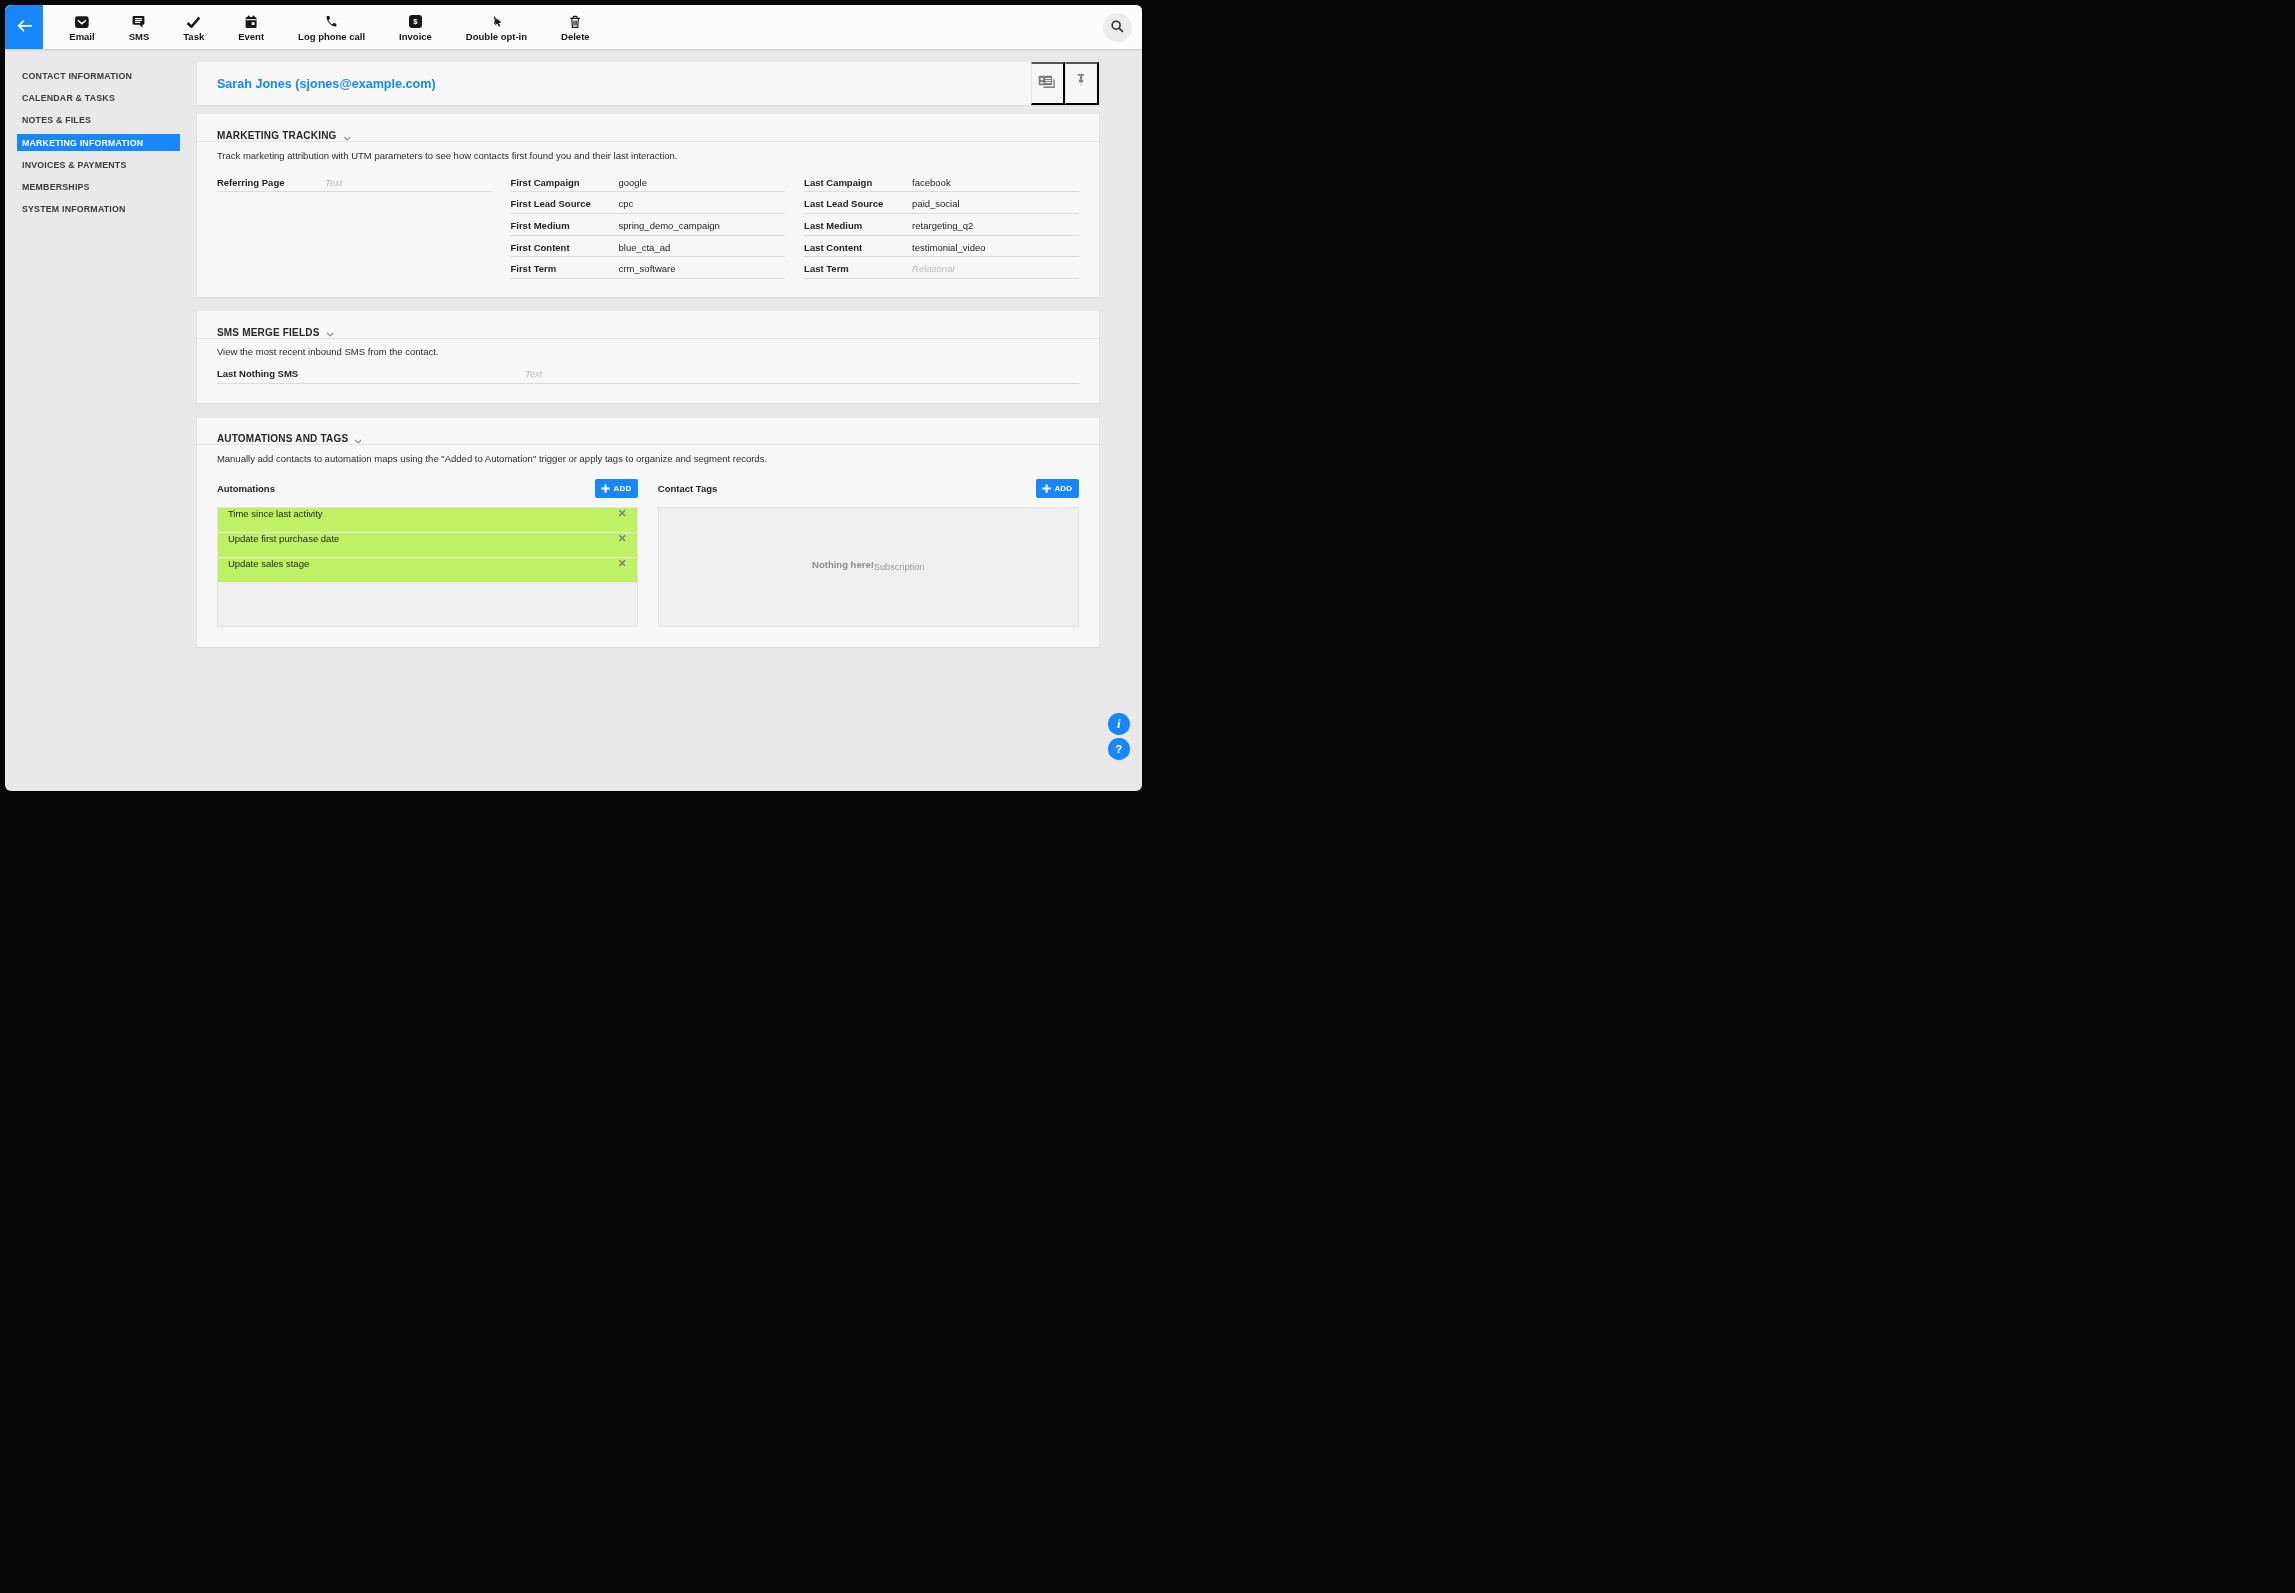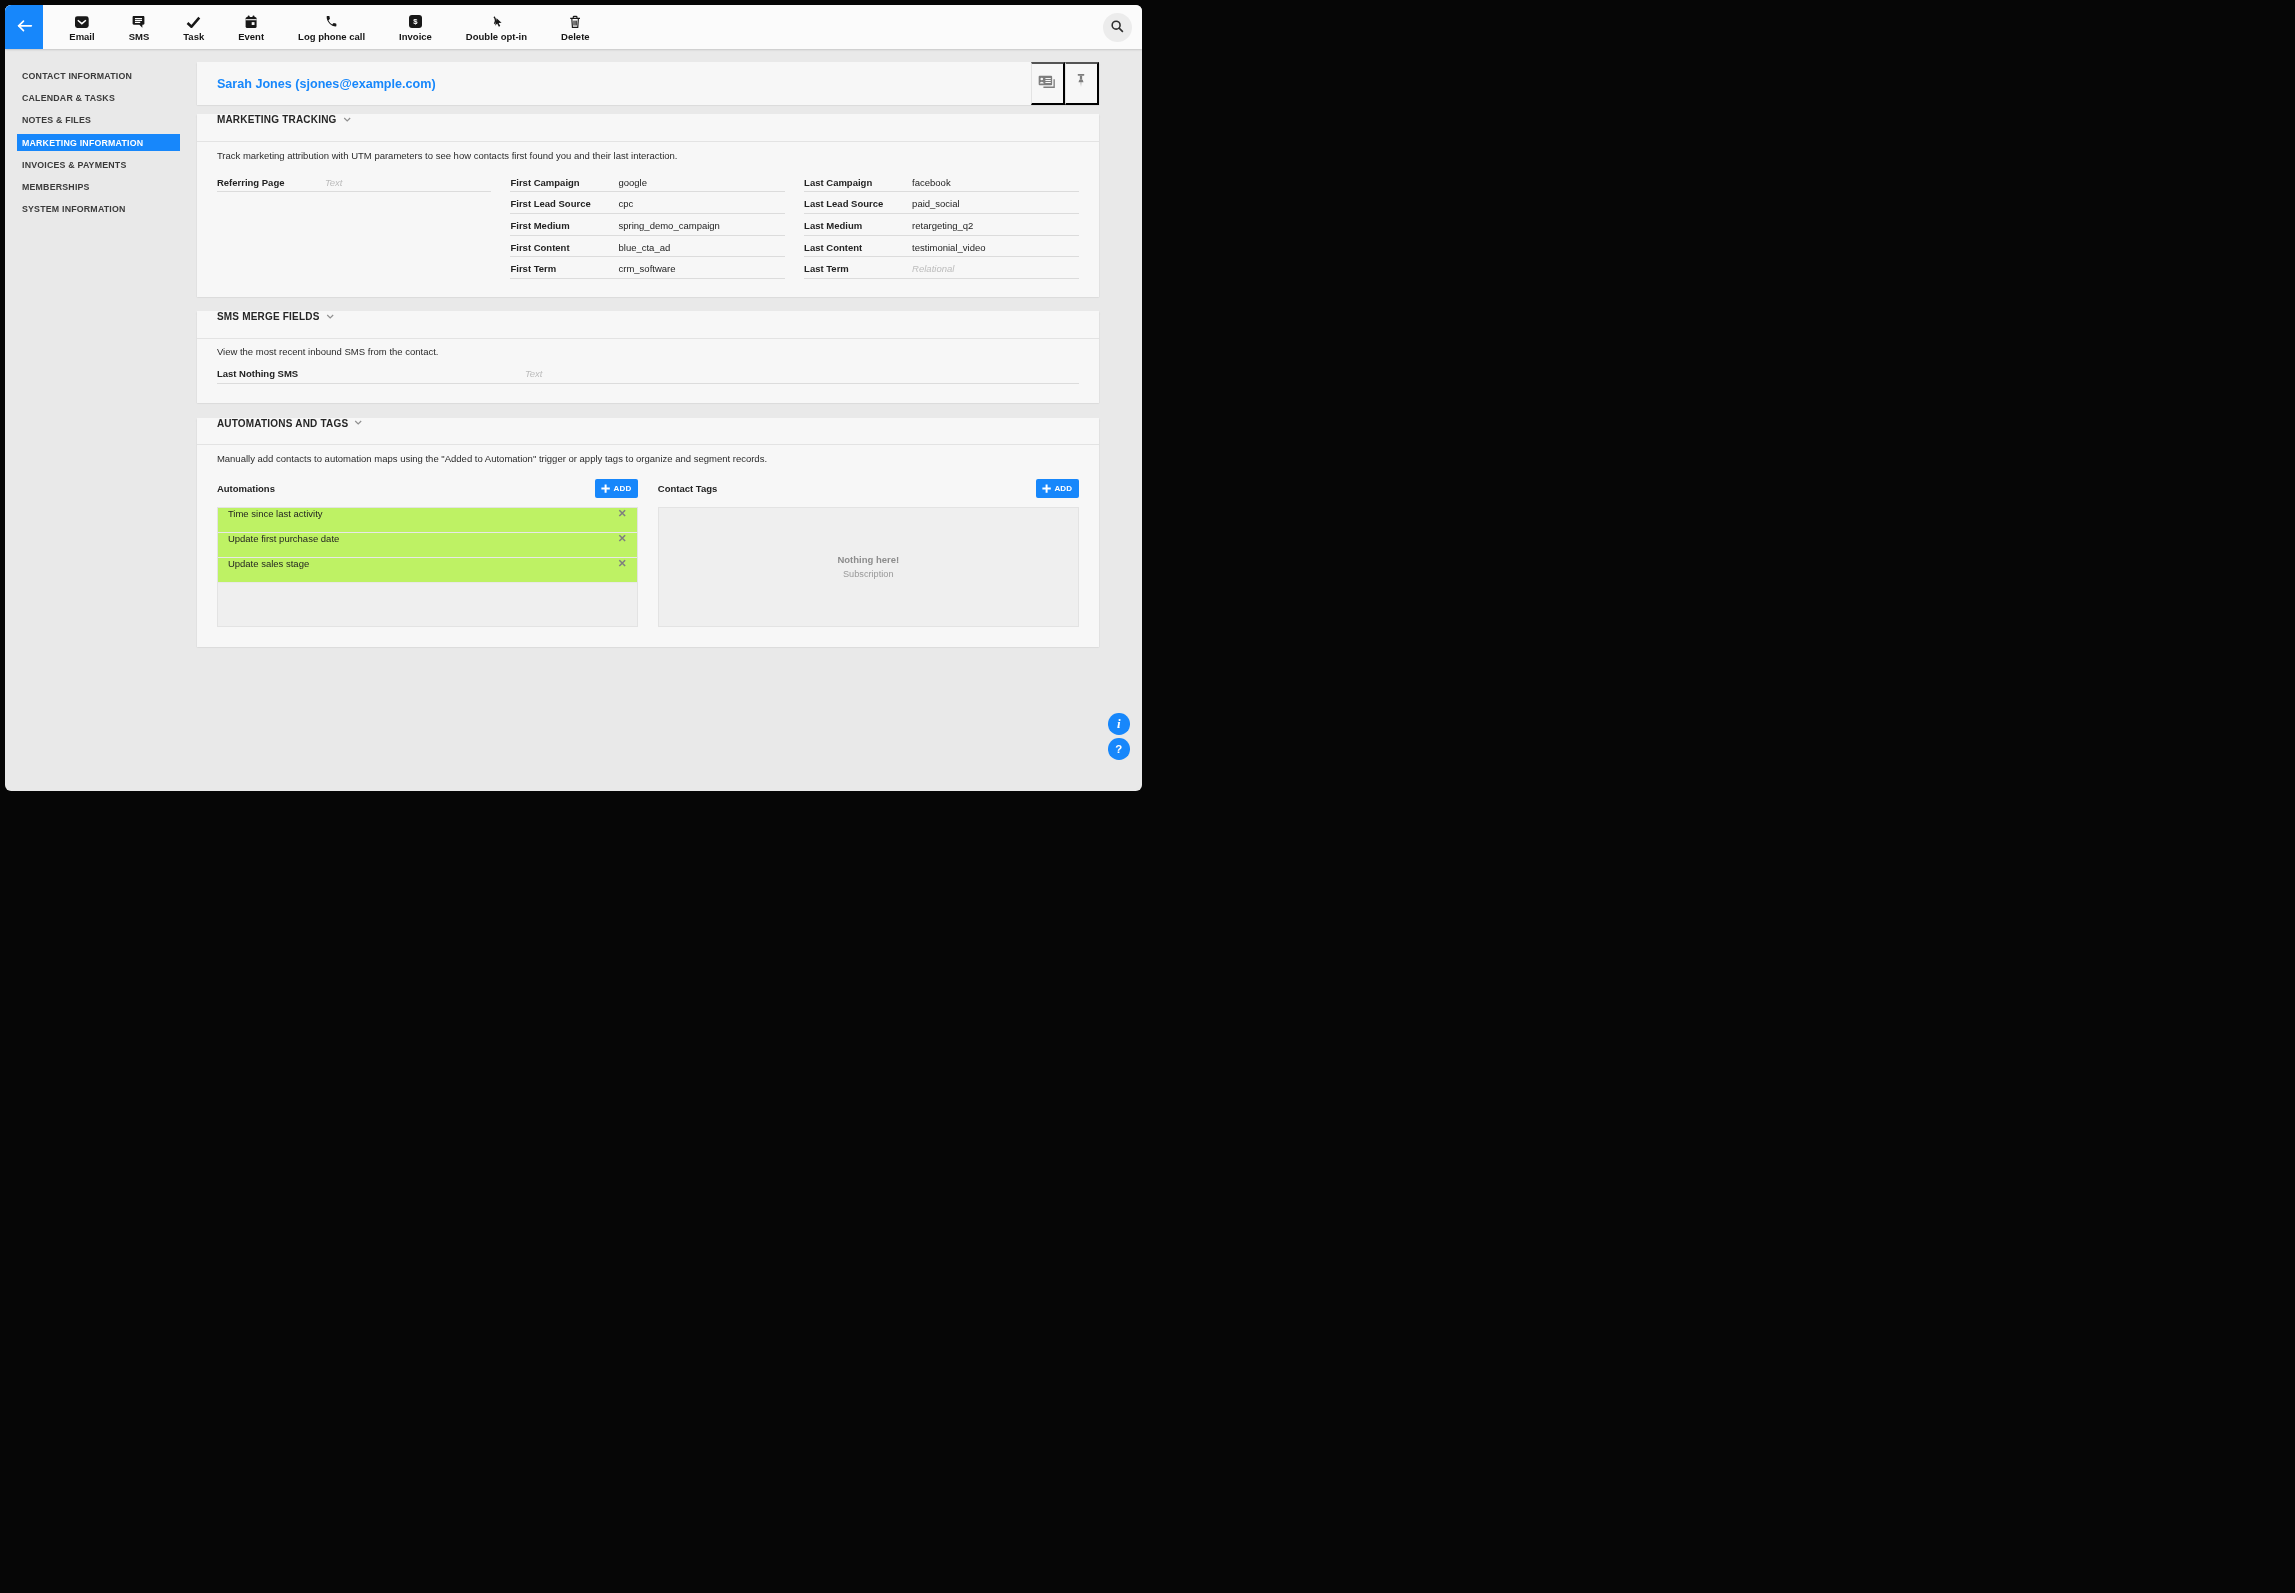--- a/index.html
+++ b/index.html
@@ -33,21 +33,21 @@
   .side-item.active{background:var(--accent);color:#fff;}
 
   .main{flex:1;padding:13px 43px 0 7.6px;min-width:0;}
   .card{background:var(--panel-bg);box-shadow:0 0.8px 1.5px rgba(0,0,0,.15);}
   .header-card{height:43px;margin-bottom:9.2px;display:flex;align-items:center;}
   .header-title{padding-left:20px;font-size:12.6px;font-weight:700;color:var(--accent);cursor:pointer;}
   .header-icons{margin-left:auto;display:flex;height:100%;}
   .hicon{width:34px;border-left:0.8px solid var(--line);display:flex;align-items:center;justify-content:center;background:none;cursor:pointer;}
 
   .section{margin-bottom:14.5px;}
-  .section-head{height:27.5px;padding:0 20px;display:flex;align-items:flex-start;gap:6.1px;border-bottom:0.8px solid var(--line);}
+  .section-head{height:27.5px;padding:0 20px;display:flex;align-items:flex-end;gap:6.1px;border-bottom:0.8px solid var(--line);}
   .section-title{font-size:10px;font-weight:700;color:#262626;letter-spacing:0.2px;}
   .chev{display:flex;margin-top:2.3px;cursor:pointer;}
   .card-body{padding:7.6px 20px 0;}
   .desc{font-size:9.5px;color:#2b2b2b;margin-bottom:12.2px;}
 
   .fields{display:grid;grid-template-columns:1fr 1fr 1fr;column-gap:19px;padding-bottom:10.7px;margin-top:17px;}
   .frow{display:flex;font-size:9.5px;line-height:10.7px;padding-bottom:3.1px;border-bottom:0.8px solid var(--field-line);margin-bottom:6.9px;cursor:text;}
   .flabel{flex:0 0 108px;font-weight:600;color:var(--ink);}
   .fvalue{color:var(--ink);min-height:10.7px;flex:1;}
   .placeholder{color:#bcbcbc;font-style:italic;}
@@ -59,21 +59,21 @@
   .half{flex:1;min-width:0;}
   .label-row{display:flex;align-items:center;justify-content:space-between;margin:3.1px 0 9.2px;height:18.3px;}
   .flabel2{font-size:9.5px;font-weight:600;color:var(--ink);}
   .add-btn{width:43px;height:18.3px;background:var(--accent);border:none;border-radius:2px;color:#fff;display:flex;align-items:center;justify-content:center;gap:3.1px;cursor:pointer;}
   .add-text{font-size:8px;font-weight:700;letter-spacing:0.2px;}
 
   .list-box{height:120px;background:#efefef;border:0.8px solid var(--line);}
   .list-row{height:25px;display:flex;align-items:flex-start;padding:0 10px;background:#bef264;border-bottom:0.8px solid #e8e8e8;font-size:9.5px;color:#1f1f1f;}
   .row-x{margin-left:auto;color:#7f7f7f;font-size:10.7px;font-weight:700;cursor:pointer;line-height:1;background:none;border:none;}
 
-  .empty-box{height:120px;background:#efefef;border:0.8px solid var(--line);display:flex;flex-direction:column;align-items:center;justify-content:center;}
+  .empty-box{height:120px;background:#efefef;border:0.8px solid var(--line);display:flex;flex-direction:row;align-items:center;justify-content:center;}
   .empty-title{font-size:9.5px;font-weight:700;color:var(--muted);margin-bottom:3.8px;}
   .empty-sub{font-size:9.2px;color:#999;}
 
   .fab{position:absolute;right:12.2px;width:21.4px;height:21.4px;border-radius:50%;background:var(--accent);color:#fff;display:flex;align-items:center;justify-content:center;border:none;cursor:pointer;}
   .fab-info{bottom:56px;font-family:"Liberation Serif",serif;font-style:italic;font-weight:700;font-size:13px;}
   .fab-help{bottom:31px;font-weight:700;font-size:11.4px;font-family:"Liberation Sans",sans-serif;}
 </style>
 </head>
 <body>
 

